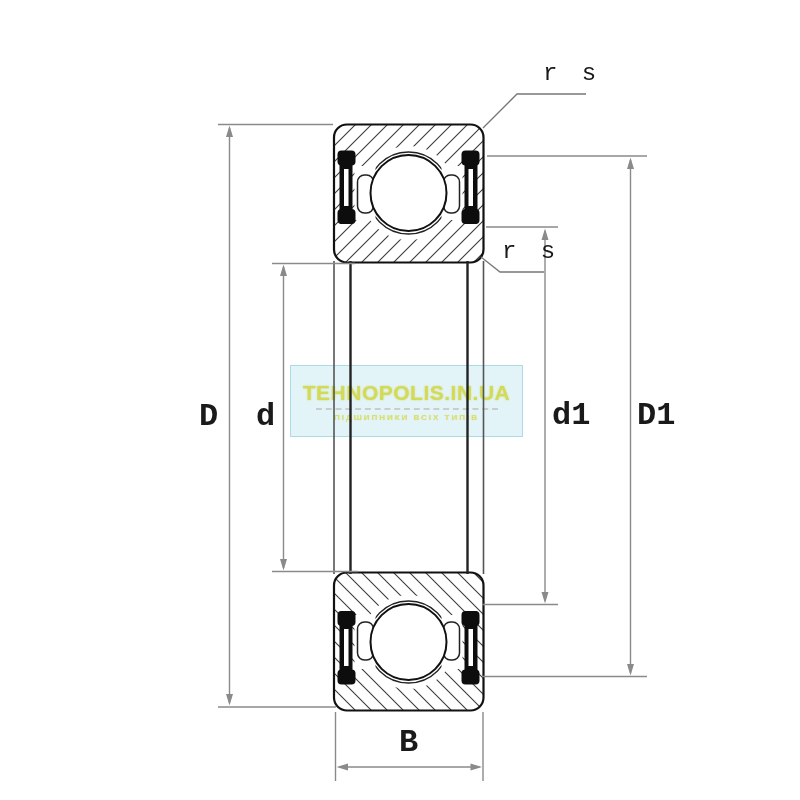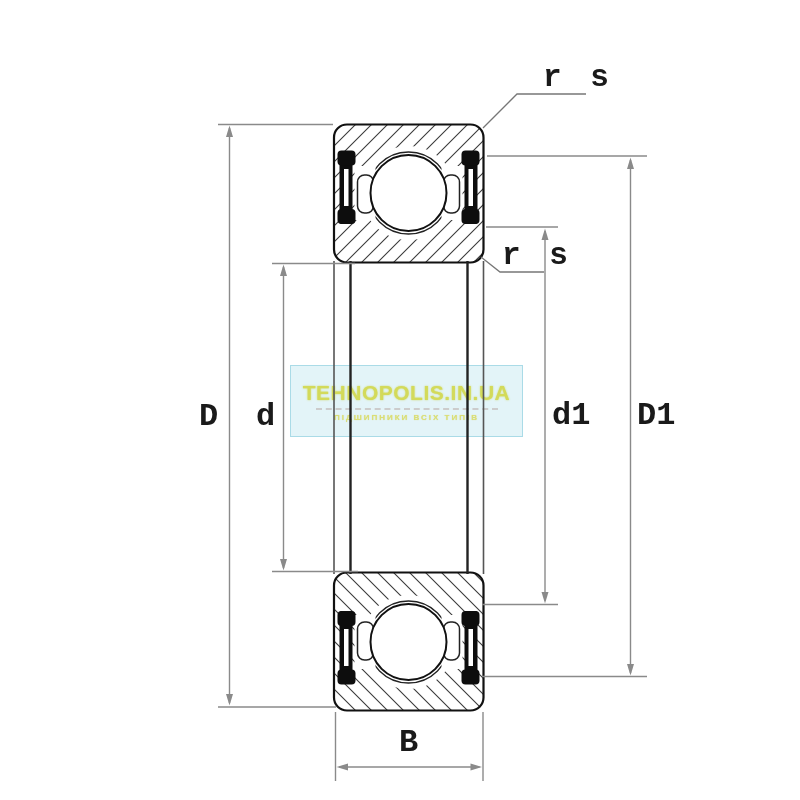--- a/index.html
+++ b/index.html
@@ -33,21 +33,21 @@
   svg.linework{position:absolute;left:0;top:0;z-index:2;}
   
   .dim-label{
     position:absolute;z-index:3;color:#1a1a1a;
     font-family:"Liberation Mono","DejaVu Sans Mono",monospace;
     font-weight:bold;font-size:32px;line-height:1;white-space:nowrap;
   }
   .rs-label{
     position:absolute;z-index:3;color:#1a1a1a;
     font-family:"Liberation Mono","DejaVu Sans Mono",monospace;
-    font-weight:bold;font-size:31px;line-height:1;letter-spacing:5px;
+    font-weight:normal;font-size:24px;line-height:1;letter-spacing:5px;
     white-space:nowrap;
   }
   #lbl-D {left:199px;top:401px;}
   #lbl-d {left:256px;top:401px;}
   #lbl-d1{left:552px;top:400px;}
   #lbl-D1{left:637px;top:400px;}
   #lbl-B {left:399px;top:727px;}
   #lbl-rs-top{left:543px;top:62px;}
   #lbl-rs-mid{left:502px;top:240px;}
 </style>

